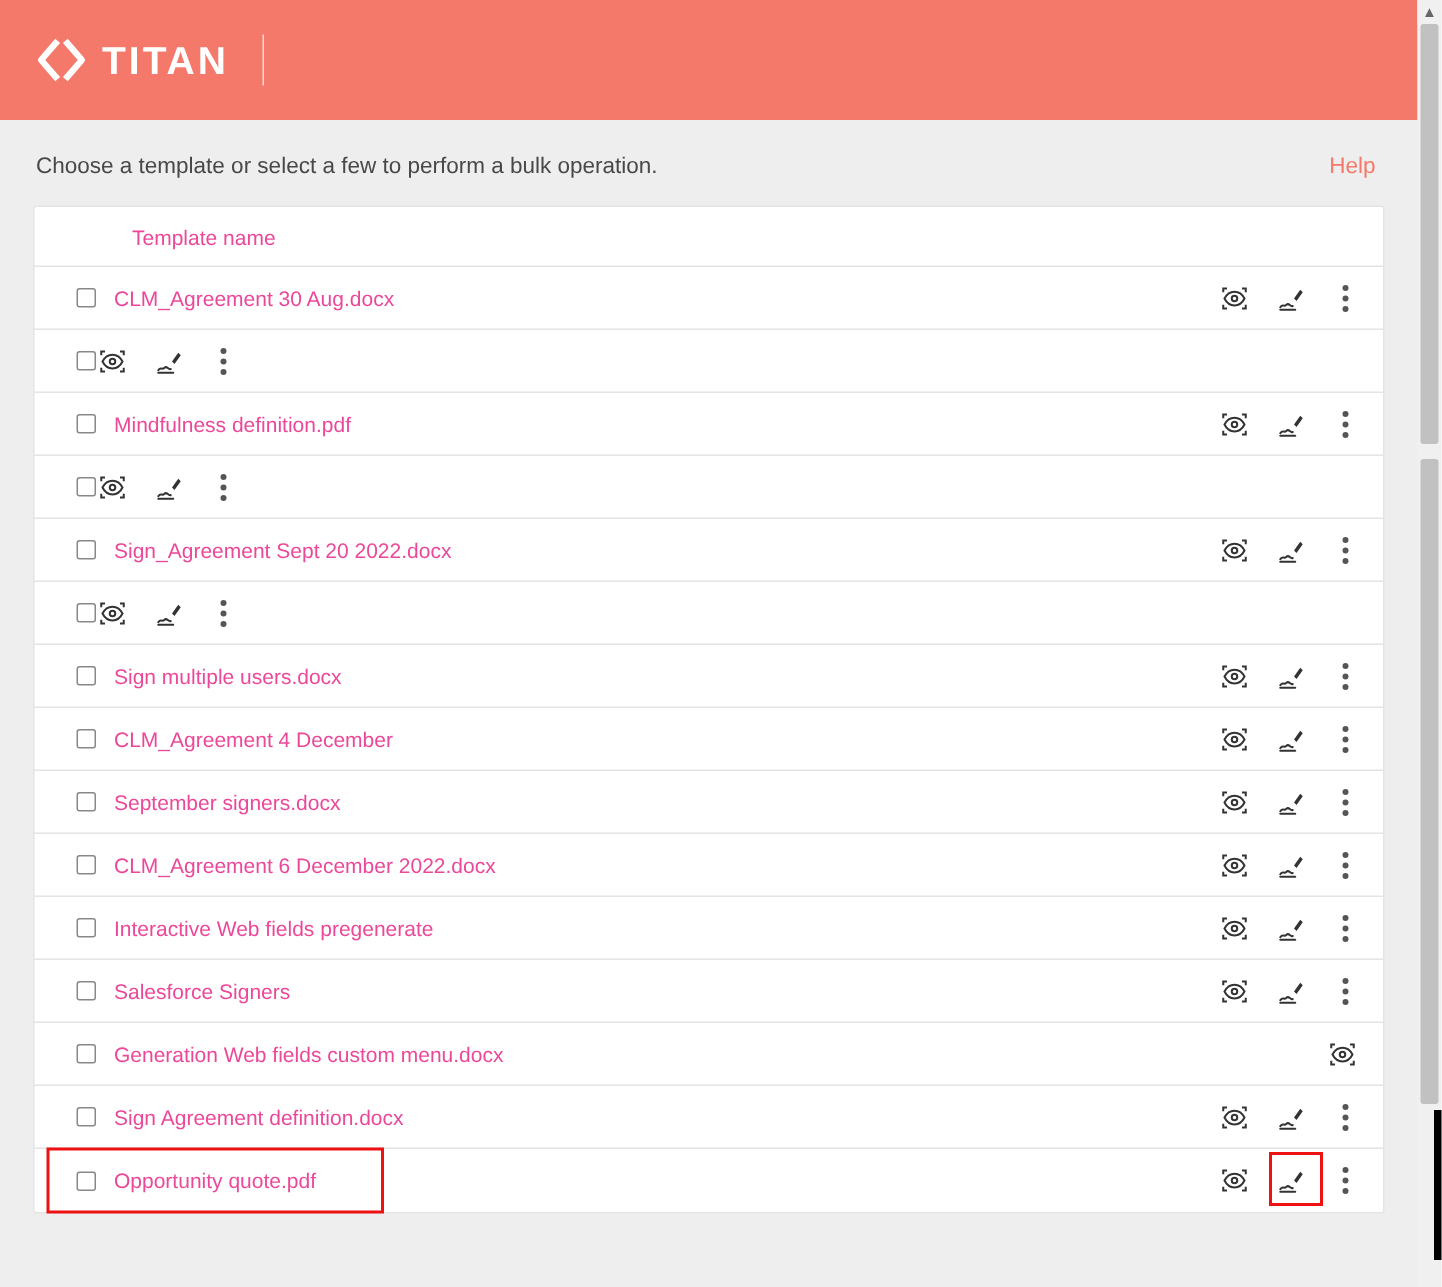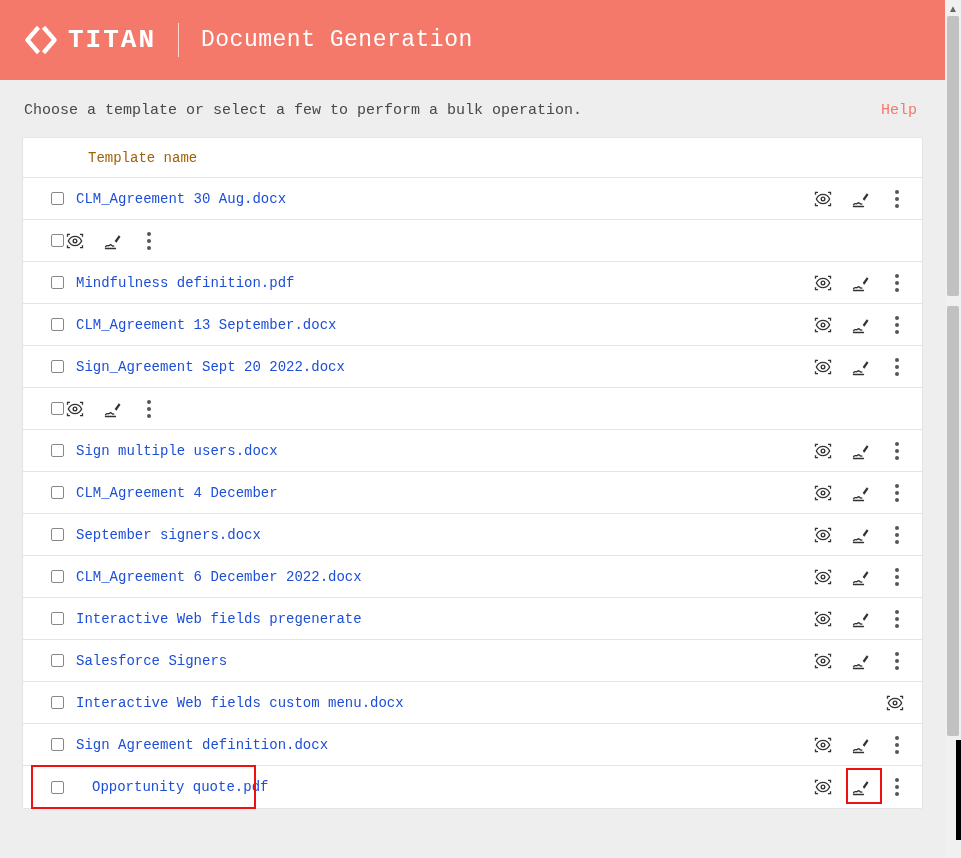--- a/index.html
+++ b/index.html
@@ -9,21 +9,20 @@
     font-family: Arial, Helvetica, sans-serif;
     background: #f5f5f5;
     overflow: hidden;
     position: relative;
   }
   .viewport {
     width: 945px;
     height: 858px;
     background: #eeeeee;
     position: relative;
-    font-family: Liberation Mono, monospace;
   }
   .scrollbar-outer {
     position: absolute;
     right: 0;
     top: 0;
     width: 16px;
     height: 858px;
     background: #f0f0f0;
   }
   .scrollbar-outer .arrow {
@@ -107,42 +106,42 @@
   .thead {
     display:flex;
     align-items:center;
     height:40px;
     padding:0 16px 0 28px;
     border-bottom:1px solid #e4e4e4;
   }
   .thead .col-name {
     margin-left: 24px;
     font-size:14px;
-    color:#a16207;
+    color:#ec4899;
   }
   .row {
     display:flex;
     align-items:center;
     height:42px;
     padding:0 16px 0 28px;
     border-bottom:1px solid #e4e4e4;
     position:relative;
   }
-  .row:last-child { border-bottom:none;gap:16px; }
+  .row:last-child { border-bottom:none; }
   .chk {
     width:13px;height:13px;
     border:1px solid #888;
     border-radius:2px;
     cursor:pointer;
     flex: 0 0 13px;
   }
   .fname {
     margin-left: 12px;
     font-size:14px;
-    color:#1d4ed8;
+    color:#ec4899;
     flex:1 1 auto;
   }
   .actions {
     display:flex;
     align-items:center;
     gap: 16px;
     flex: 0 0 auto;
   }
   .icon-btn {
     width:22px;height:22px;
@@ -176,21 +175,20 @@
     <div class="logo">
       <span class="logo-mark">
         <svg viewBox="0 0 40 40" fill="none" stroke="#fff" stroke-width="5" stroke-linejoin="round">
           <path d="M17 5 L4 20 L17 35"></path>
           <path d="M23 5 L36 20 L23 35"></path>
         </svg>
       </span>
       <span class="logo-text">TITAN</span>
     </div>
     <div class="vdiv"></div>
-    <div class="page-title">Document Generation</div>
   </div>
 
   <div class="subhead">
     <div class="instruction">Choose a template or select a few to perform a bulk operation.</div>
     <div class="help">Help</div>
   </div>
 
   <div class="table">
     <div class="thead">
       <span style="width:13px"></span>
@@ -275,21 +273,20 @@
             </div>
             <div class="more-dots">
               <span></span>
               <span></span>
               <span></span>
             </div>
           </div>
         </div>
         <div class="row">
           <div class="chk"></div>
-          <div class="fname">CLM_Agreement 13 September.docx</div>
           <div class="actions">
             <div class="icon-btn">
               <svg viewBox="0 0 24 24" fill="none" stroke="currentColor" stroke-width="1.6">
   <path d="M3 7 V4 H6"></path>
                 <path d="M18 4 H21 V7"></path>
                 <path d="M21 17 V20 H18"></path>
                 <path d="M6 20 H3 V17"></path>
   <path d="M4 12 C6 8 9 6.5 12 6.5 C15 6.5 18 8 20 12 C18 16 15 17.5 12 17.5 C9 17.5 6 16 4 12 Z"></path>
   <circle cx="12" cy="12" r="2.2"></circle>
 </svg>
@@ -526,21 +523,21 @@
             </div>
             <div class="more-dots">
               <span></span>
               <span></span>
               <span></span>
             </div>
           </div>
         </div>
         <div class="row">
           <div class="chk"></div>
-          <div class="fname">Interactive Web fields custom menu.docx</div>
+          <div class="fname">Generation Web fields custom menu.docx</div>
           <div class="actions">
             <div class="icon-btn">
               <svg viewBox="0 0 24 24" fill="none" stroke="currentColor" stroke-width="1.6">
   <path d="M3 7 V4 H6"></path>
                 <path d="M18 4 H21 V7"></path>
                 <path d="M21 17 V20 H18"></path>
                 <path d="M6 20 H3 V17"></path>
   <path d="M4 12 C6 8 9 6.5 12 6.5 C15 6.5 18 8 20 12 C18 16 15 17.5 12 17.5 C9 17.5 6 16 4 12 Z"></path>
   <circle cx="12" cy="12" r="2.2"></circle>
 </svg>

